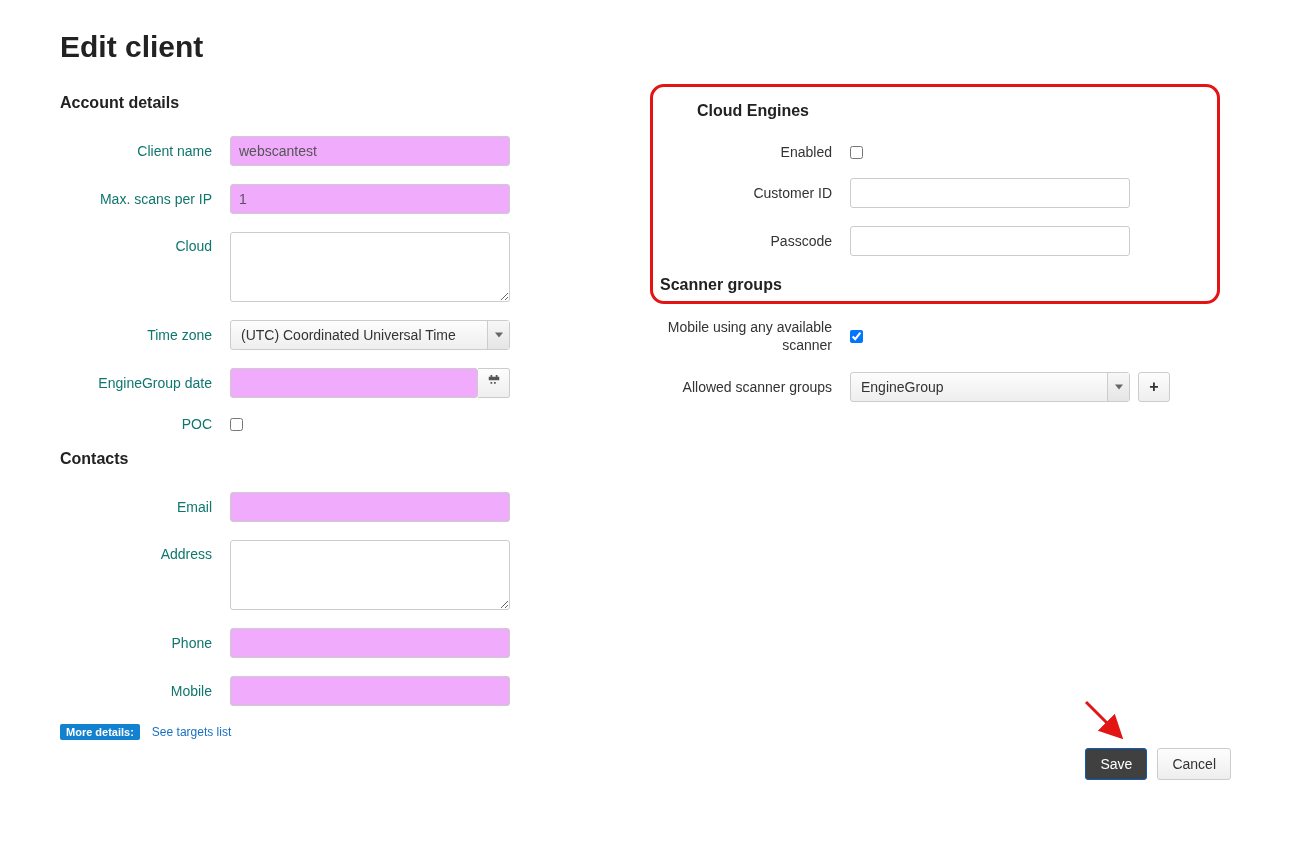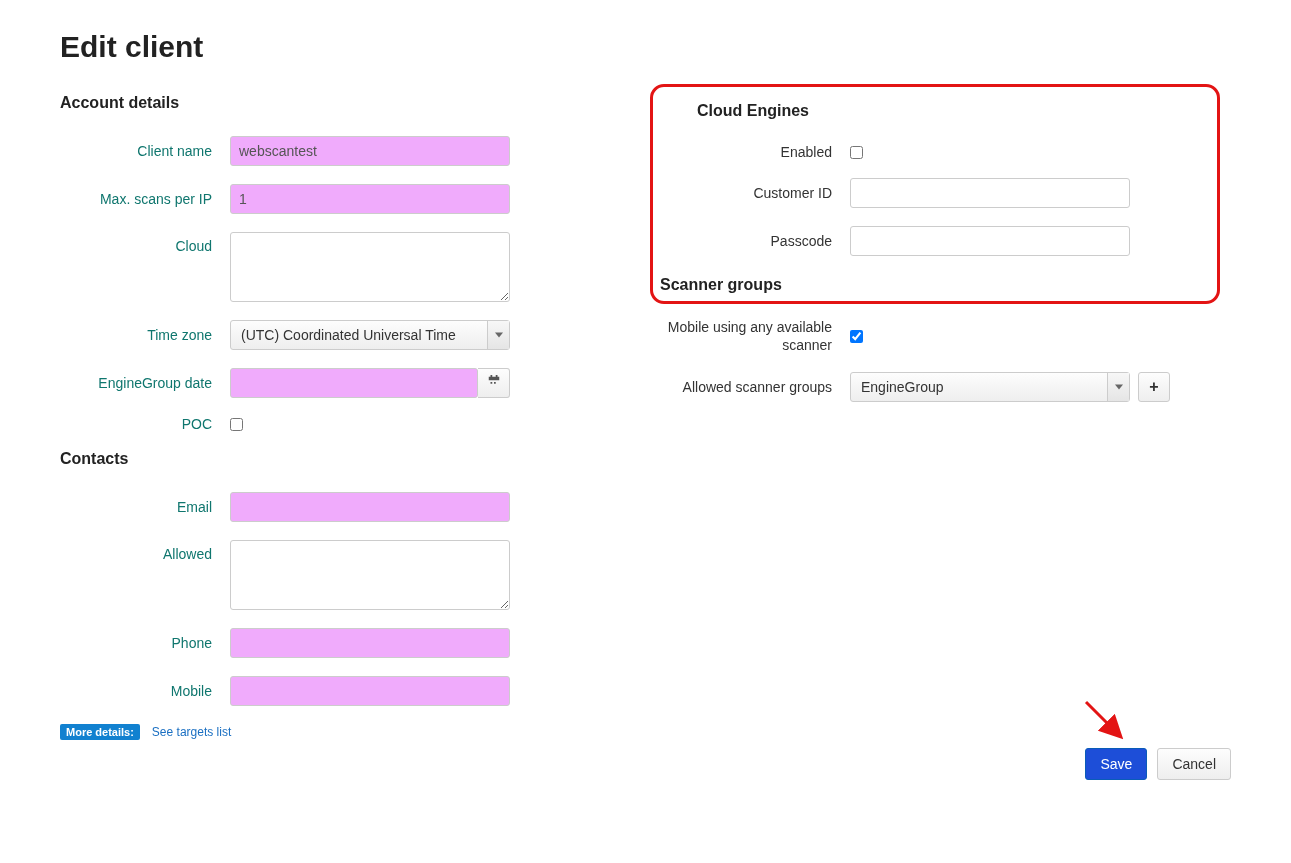--- a/index.html
+++ b/index.html
@@ -185,21 +185,21 @@
     height: 32px;
     padding: 0 14px;
     border-radius: 3px;
     font-size: 14px;
     cursor: pointer;
     border: 1px solid transparent;
     display: inline-flex;
     align-items: center;
   }
   .btn-primary {
-    background: #1d4ed8;
+    background: #404040;
     border-color: #0a5cb8;
     color: #fff;
   }
   .btn-default {
     background: linear-gradient(#fdfdfd,#eeeeee);
     border-color: #ccc;
     color: #333;
   }
   .arrow-annot {
     position: absolute;
@@ -290,21 +290,21 @@
       <div class="section-title" style="">Contacts</div>
 
       <div class="form-row center">
         <div class="form-label nopad">Email</div>
         <div class="form-control-wrap">
           <input type="text" class="tinput w280" value="" style="">
         </div>
       </div>
 
       <div class="form-row">
-        <div class="form-label">Allowed</div>
+        <div class="form-label">Address</div>
         <div class="form-control-wrap">
           <textarea class="tarea h70" style=""></textarea>
         </div>
       </div>
 
       <div class="form-row center">
         <div class="form-label nopad">Phone</div>
         <div class="form-control-wrap">
           <input type="text" class="tinput w280" value="" style="">
         </div>

